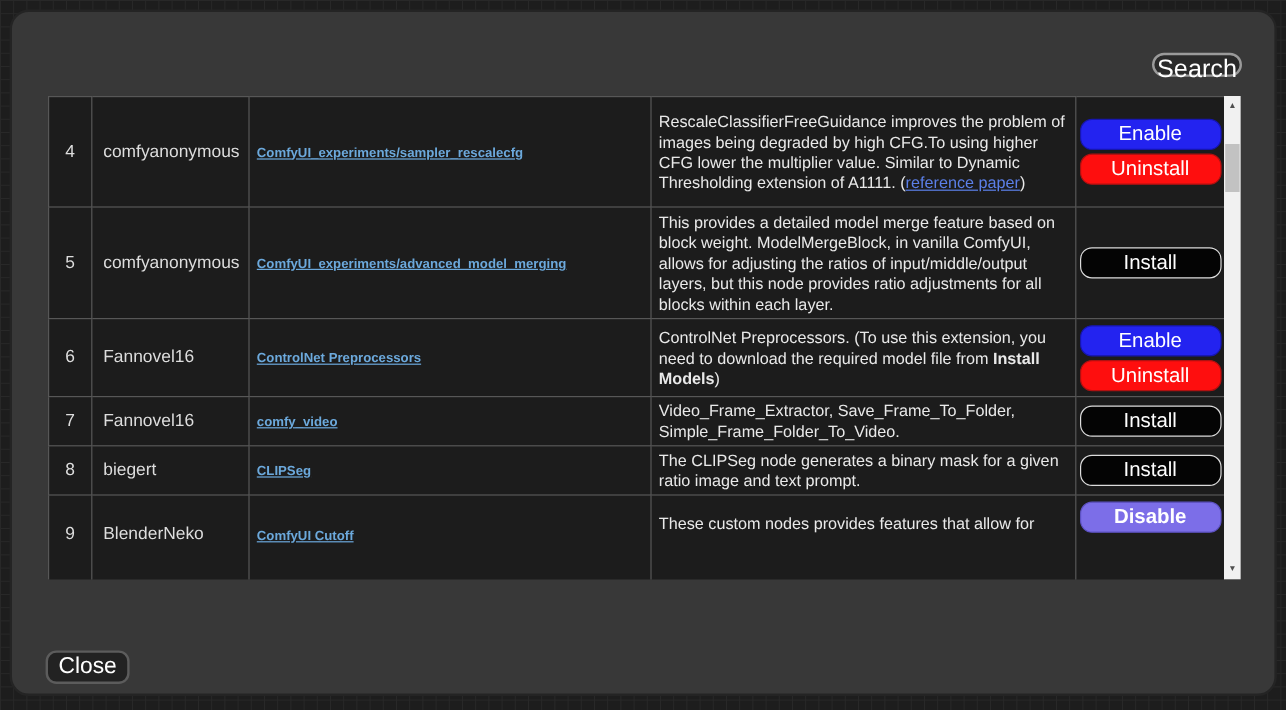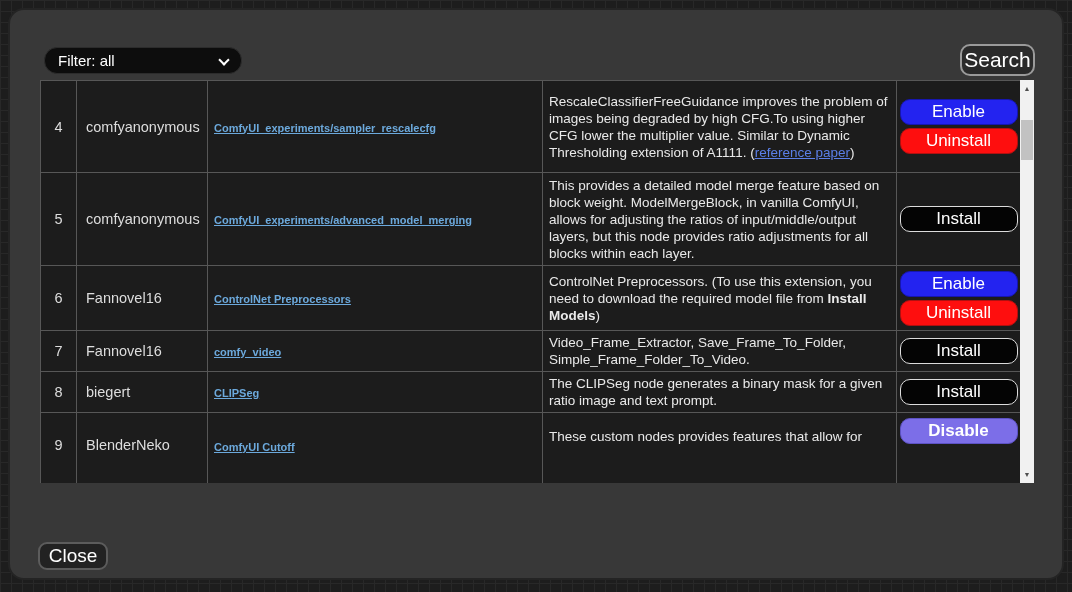--- a/index.html
+++ b/index.html
@@ -29,21 +29,21 @@
     border-right:2px solid #fff; border-bottom:2px solid #fff;
     transform:rotate(45deg); pointer-events:none;
   }
   input.search {
     position:absolute; left:714px; top:37px; width:228px; height:28px;
     background:#2b2b2b; border:1px solid #555; border-radius:10px;
     color:#ddd; font-size:15px; font-family:inherit; padding:0 10px;
   }
   input.search::placeholder { color:#8a8a8a; }
   button.search-btn {
-    position:absolute; left:950px; top:34px; width:75px; height:32px;
+    position:absolute; left:950px; top:34px; width:75px; height:20px;
     background:#2a2a2a; color:#fff; border:2px solid #9a9a9a; border-radius:10px;
     font-size:21px; font-family:inherit; cursor:pointer; padding:0;
   }
   
   .table-wrap {
     position:absolute; left:30px; top:70px; width:994px; height:403px;
     overflow:hidden;
   }
   table.ext {
     border-collapse:collapse; table-layout:fixed; width:980px;
@@ -89,26 +89,20 @@
     position:absolute; left:28px; top:532px; width:70px; height:28px;
     background:#222; color:#ffffff; border:2px solid #5c5c5c; border-radius:9px;
     font-size:19px; font-family:inherit; cursor:pointer; padding:0;
   }
 </style>
 </head>
 <body>
 
 <div class="dialog">
 
-  <div class="filter-wrap">
-    <select class="filter">
-      <option>Filter: all</option>
-    </select>
-    <span class="chev"></span>
-  </div>
 
   <button class="search-btn">Search</button>
 
   <div class="table-wrap">
     <table class="ext">
       <tbody id="tbody">
           <tr style="height: 92px;">
             <td class="c-num">4</td>
             <td class="c-auth">comfyanonymous</td>
             <td class="c-name"><a class="ext-link">ComfyUI_experiments/sampler_rescalecfg</a></td>

